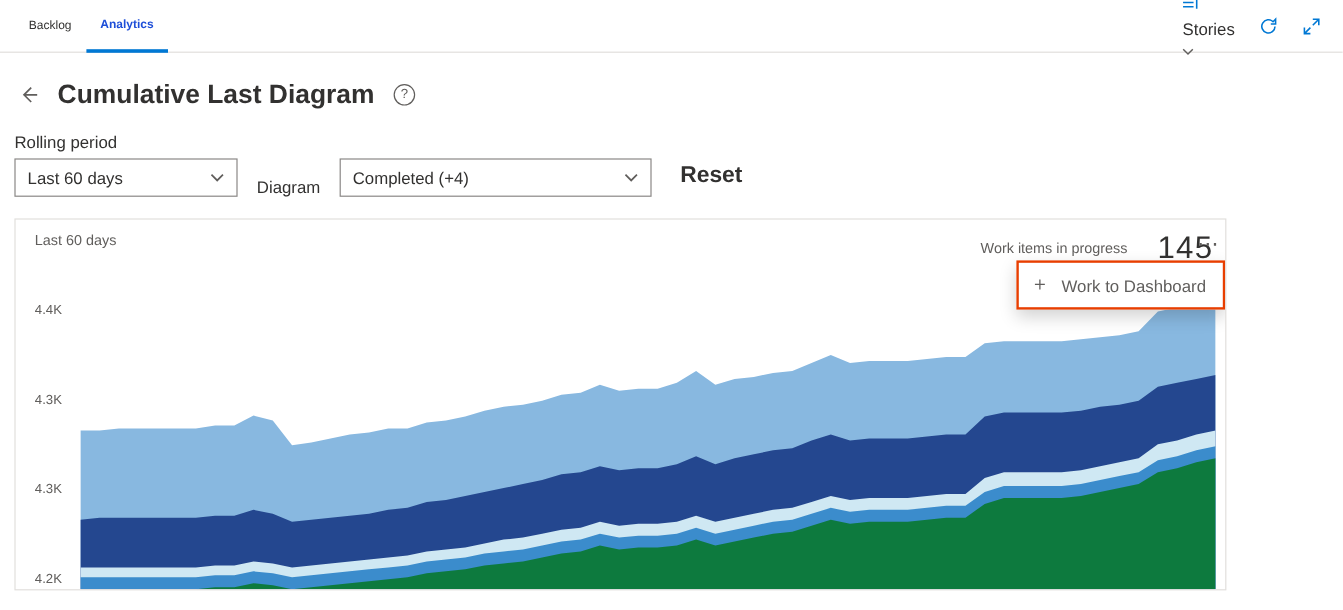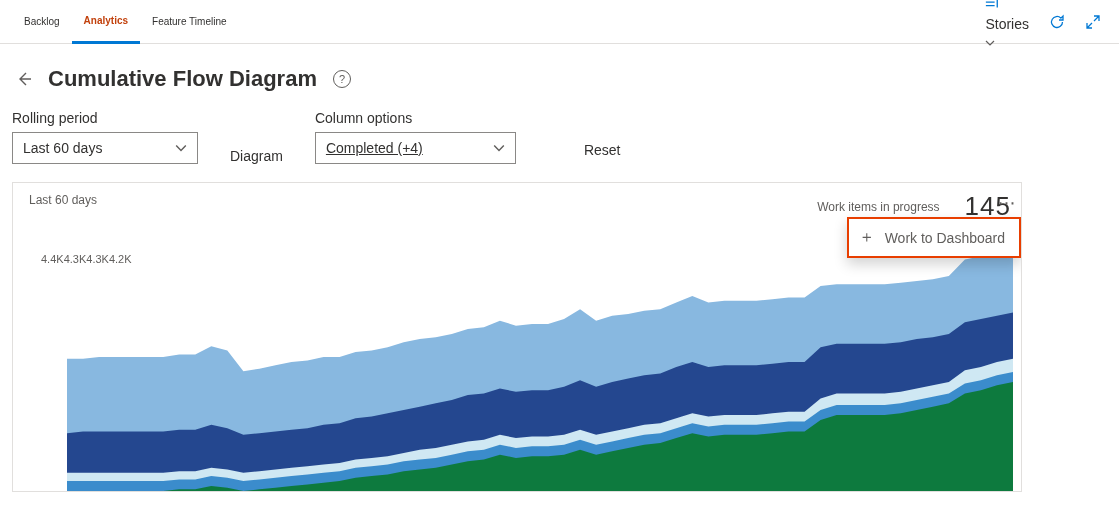--- a/index.html
+++ b/index.html
@@ -1,64 +1,63 @@
 <!DOCTYPE html>
 <html><head>
   <meta charset="utf-8">
   <style>
     * { box-sizing: border-box; margin: 0; padding: 0; font-family: "Segoe UI", -apple-system, sans-serif; }
     body { width: 1119px; height: 508px; background: #fff; overflow: hidden; color: #323130; }
 
     
     .tabs { display: flex; align-items: center; padding: 0 12px; border-bottom: 1px solid #e1dfdd; height: 44px; }
     .tab { padding: 0 12px; height: 44px; display: flex; align-items: center; font-size: 10px; color: #323130; cursor: pointer; }
-    .tab.active { font-weight: 600; border-bottom: 3px solid #0078d4; color: #c2410c; }
+    .tab.active { font-weight: 600; border-bottom: 3px solid #0078d4; color: #1d4ed8; }
     .tabs-right { margin-left: auto; display: flex; align-items: center; gap: 8px; }
     .stories-dd { display: flex; gap: 6px; font-size: 14px; padding: 4px 6px; cursor: pointer; flex-direction: column; }
     .icon-btn { width: 28px; height: 28px; display: flex; align-items: center; justify-content: center; cursor: pointer; color: #0078d4; }
 
     
     .page-header { display: flex; align-items: center; gap: 12px; padding: 22px 12px 8px; }
     .back-arrow { width: 24px; height: 24px; display: flex; align-items: center; justify-content: center; cursor: pointer; color: #605e5c; }
     .page-title { font-size: 22px; font-weight: 600; }
     .help-circle { width: 18px; height: 18px; border: 1px solid #605e5c; border-radius: 50%; display: flex; align-items: center; justify-content: center; font-size: 11px; color: #605e5c; cursor: pointer; margin-left: 4px; }
 
     
-    .filters { display: flex; align-items: flex-end; gap: 32px; padding: 10px 12px 18px; }
+    .filters { display: flex; align-items: flex-end; gap: 16px; padding: 10px 12px 18px; }
     .filter { display: flex; flex-direction: column; gap: 6px; }
     .filter-label { font-size: 14px; color: #323130; }
     .dropdown { border: 1px solid #8a8886; padding: 5px 10px; display: flex; align-items: center; justify-content: space-between; font-size: 14px; min-width: 180px; height: 32px; background: #fff; cursor: pointer; }
     .dropdown .chev { color: #605e5c; }
     .dd-rolling { width: 186px; }
     .dd-swim { width: 158px; }
-    .dd-cols { width: 201px; text-decoration: underline; }
-    .reset { font-weight: 400; font-size: 14px; padding: 6px 8px; cursor: pointer; margin-left: 28px; }
+    .dd-cols { width: 260px; }
+    .reset { font-weight: 700; font-size: 19px; padding: 6px 8px; cursor: pointer; margin-left: 0; }
 
     
     .card { margin: 0 12px; border: 1px solid #e1dfdd; position: relative; width: 1010px; height: 310px; overflow: hidden; }
     .card-header { position: absolute; top: 10px; left: 16px; font-size: 12px; color: #605e5c; }
     .card-right { position: absolute; top: 8px; right: 10px; display: flex; align-items: center; gap: 25px; font-size: 12px; color: #605e5c; }
     .big-num { font-size: 26px; color: #323130; font-weight: 300; letter-spacing: 1px; }
     .more-dots { width: 20px; height: 20px; display: flex; align-items: center; justify-content: center; cursor: pointer; font-size: 18px; color: #605e5c; letter-spacing:1px; position:absolute; top:2px; right:-6px;}
-    .y-axis { position: absolute; left: 28px; top: 70px; bottom: 0; display: flex; flex-direction: row; justify-content: space-between; font-size: 11px; color: #605e5c; }
+    .y-axis { position: absolute; left: 16px; top: 70px; bottom: 0; display: flex; flex-direction: column; justify-content: space-between; font-size: 11px; color: #605e5c; }
     .y-axis span { height: 14px; }
     .chart-area { position: absolute; left: 54px; right: 8px; top: 60px; bottom: 0; }
     .chart-area svg { width: 100%; height: 100%; }
 
     
     .menu { position: absolute; top: 26px; right: -10px; background: #fff; border: 2px solid #e83e00; padding: 8px 14px 8px 10px; display: flex; align-items: center; gap: 10px; font-size: 14px; cursor: pointer; z-index: 5; box-shadow: 0 6px 14px rgba(0,0,0,0.18); }
     .plus { font-size: 16px; color: #605e5c; }
   </style>
 </head>
 <body>
 
 <div class="tabs">
   <div class="tab">Backlog</div>
   <div class="tab active">Analytics</div>
-  <div class="tab">Feature Timeline</div>
   <div class="tabs-right">
     <div class="stories-dd">
       <svg width="14" height="14" viewBox="0 0 16 16">
           <path d="M1 3h10M1 7h10M1 11h10" stroke="#0078d4" stroke-width="1.5"></path>
           <path d="M14 3v10" stroke="#0078d4" stroke-width="1.5"></path>
         </svg>
       <span>Stories</span>
       <svg width="10" height="10" viewBox="0 0 10 10">
           <path d="M1 3l4 4 4-4" stroke="#605e5c" fill="none" stroke-width="1.2"></path>
         </svg>
@@ -75,39 +74,38 @@
     </div>
   </div>
 </div>
 
 <div class="page-header">
   <div class="back-arrow">
     <svg width="16" height="16" viewBox="0 0 16 16">
         <path d="M10 2L4 8l6 6M4 8h11" stroke="#605e5c" fill="none" stroke-width="1.4"></path>
       </svg>
   </div>
-  <div class="page-title">Cumulative Flow Diagram</div>
+  <div class="page-title">Cumulative Last Diagram</div>
   <div class="help-circle">?</div>
 </div>
 
 <div class="filters">
   <div class="filter">
     <div class="filter-label">Rolling period</div>
     <div class="dropdown dd-rolling">
       <span>Last 60 days</span>
       <svg class="chev" width="12" height="12" viewBox="0 0 10 10">
           <path d="M1 3l4 4 4-4" stroke="#605e5c" fill="none" stroke-width="1.2"></path>
         </svg>
     </div>
   </div>
   <div class="filter">
     <div class="filter-label">Diagram</div>
   </div>
   <div class="filter">
-    <div class="filter-label">Column options</div>
     <div class="dropdown dd-cols">
       <span>Completed (+4)</span>
       <svg class="chev" width="12" height="12" viewBox="0 0 10 10">
           <path d="M1 3l4 4 4-4" stroke="#605e5c" fill="none" stroke-width="1.2"></path>
         </svg>
     </div>
   </div>
   <div class="reset">Reset</div>
 </div>
 

